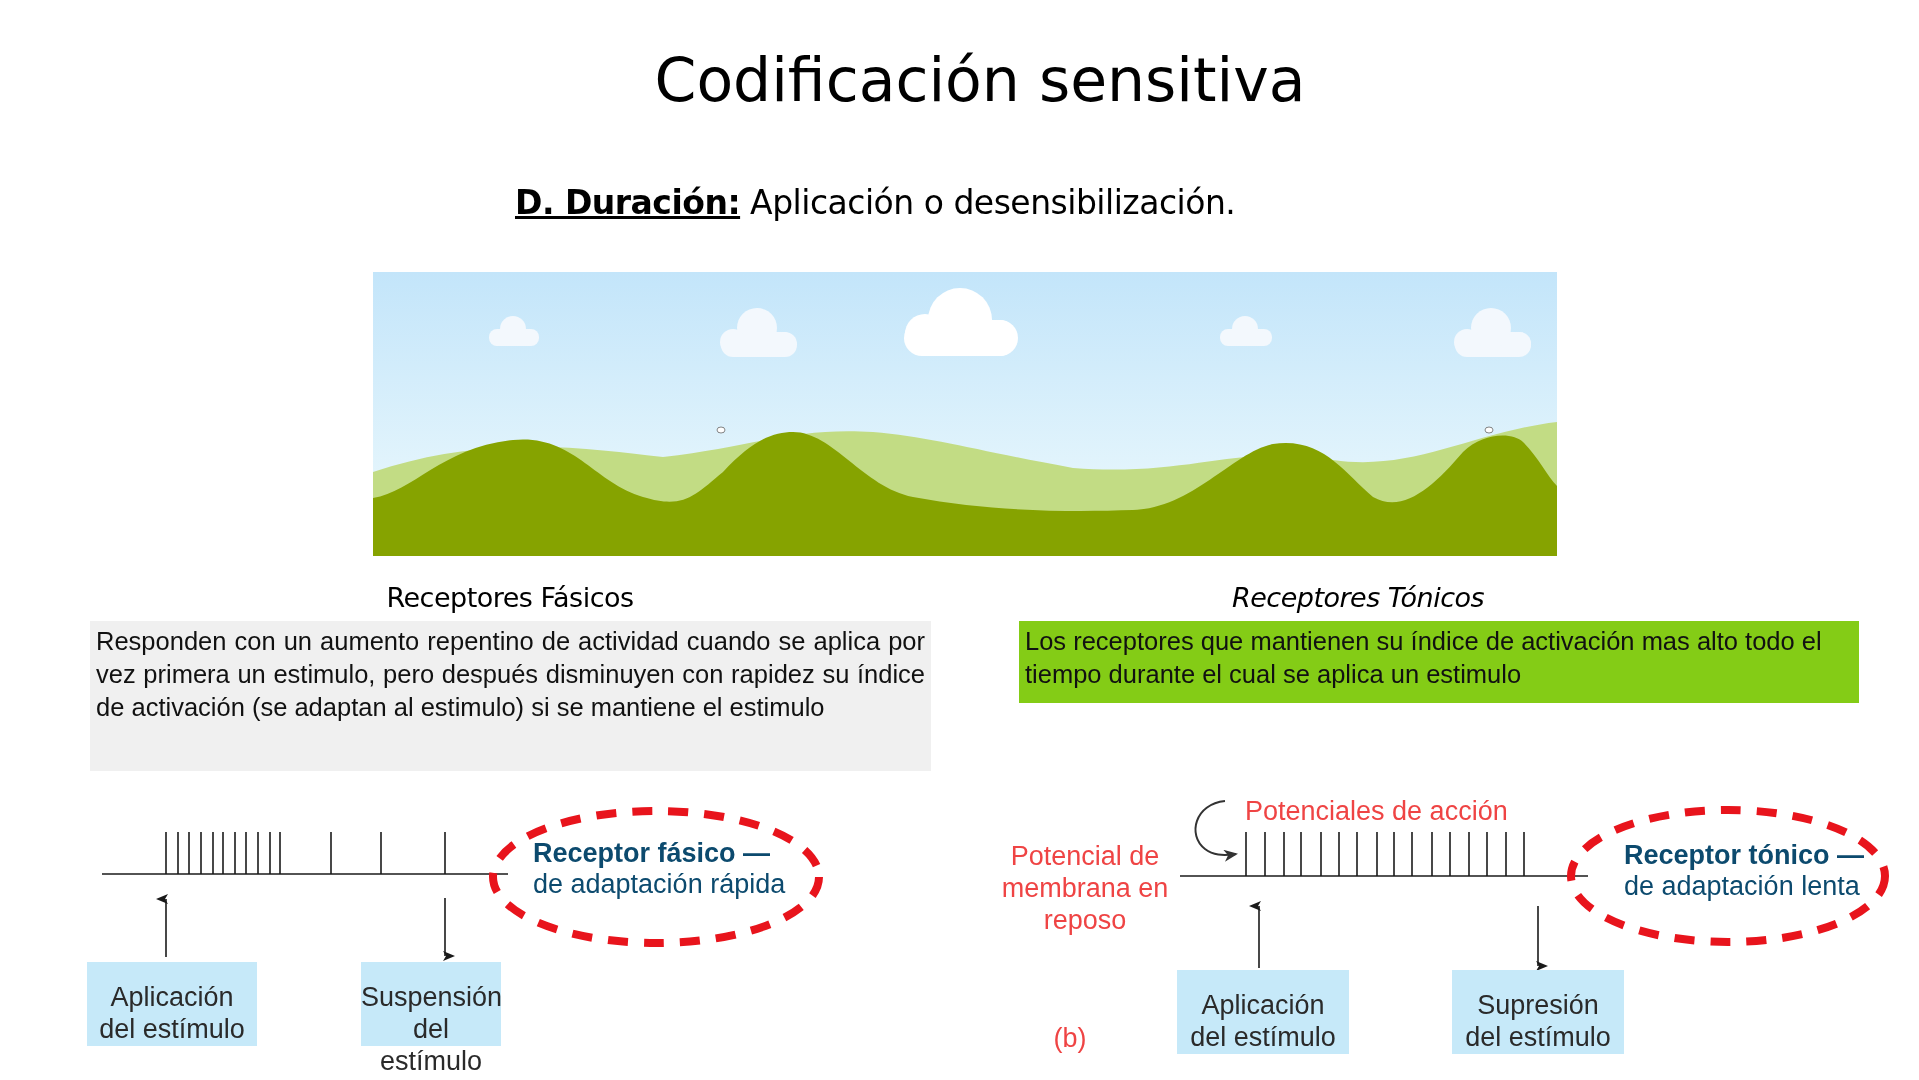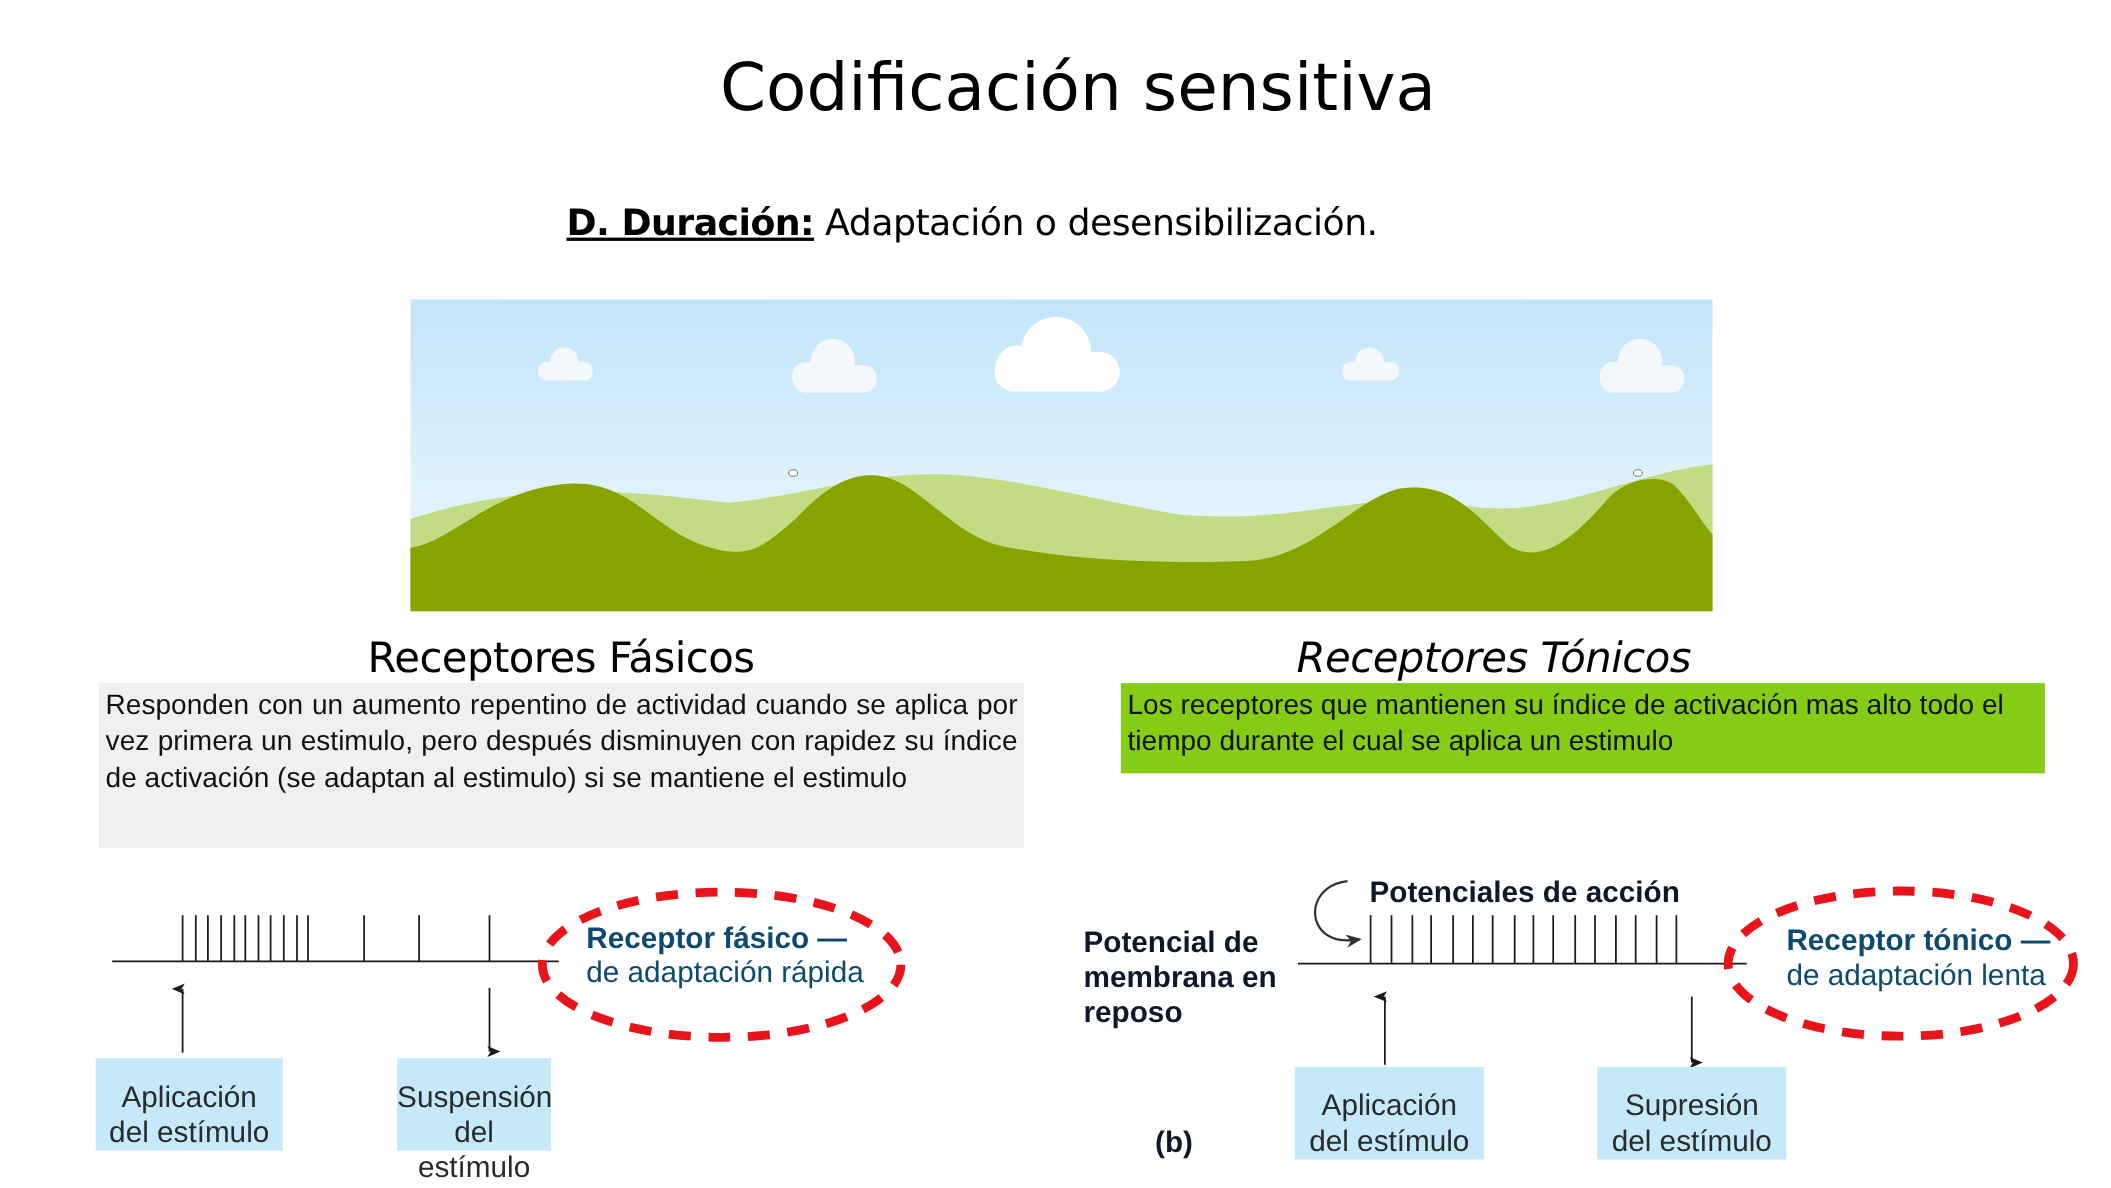--- a/index.html
+++ b/index.html
@@ -2,37 +2,37 @@
 <html><head>
 <meta charset="utf-8">
 <style>
   html, body { margin: 0; padding: 0; background: #ffffff; }
   body { width: 1919px; height: 1080px; position: relative; overflow: hidden; font-family: "Liberation Sans", sans-serif; color: #000; }
   .abs { position: absolute; }
   .title { left: 0; width: 1960px; top: 40px; text-align: center; font-family: "DejaVu Sans", sans-serif; font-size: 60px; font-weight: normal; letter-spacing: 0px; line-height: 80px; white-space: nowrap; }
   .subtitle { left: 515px; top: 178px; font-family: "DejaVu Sans", sans-serif; font-size: 33px; line-height: 50px; white-space: nowrap; letter-spacing: -0.5px; }
   .subtitle .lead { font-weight: bold; text-decoration: underline; }
   .landscape { left: 373px; top: 272px; width: 1184px; height: 284px; }
-  .heading { font-family: "DejaVu Sans", sans-serif; font-size: 38px; line-height: 40px; text-align: center; white-space: nowrap; letter-spacing: -0.5px; }
+  .heading { font-family: "DejaVu Sans", sans-serif; font-size: 27px; line-height: 40px; text-align: center; white-space: nowrap; letter-spacing: -0.5px; }
   .box { background: #f0f0f0; box-sizing: border-box; padding: 4px 6px; font-size: 25.5px; line-height: 33px; color: #111; }
   .box.justify { text-align: justify; }
   .box.right { background: #84cc16; }
   .diagram { left: 0; top: 0; width: 1919px; height: 1080px; }
   .label-box { background: #c6e9f9; box-sizing: border-box; text-align: center; font-size: 27px; line-height: 32px; color: #2a2a2a; padding-top: 19px; }
   .ellipse-text { font-size: 27px; line-height: 31px; color: #0c4a6e; white-space: nowrap; }
   .ellipse-text .strong { font-weight: bold; }
-  .center-text { text-align: left; font-size: 27px; line-height: 32px; color: #0f172a; white-space: nowrap; font-weight: bold; }
+  .center-text { text-align: center; font-size: 27px; line-height: 32px; color: #ef4444; white-space: nowrap; }
 </style>
 </head>
 <body>
 
 <div class="abs title" style="left:0;width:1960px;">Codificación sensitiva</div>
 
 <div class="abs subtitle">
-  <span class="lead">D. Duración:</span><span> Adaptación o desensibilización.</span>
+  <span class="lead">D. Duración:</span><span> Aplicación o desensibilización.</span>
 </div>
 
 <svg class="abs landscape" viewBox="0 0 1184 284" preserveAspectRatio="none">
   <defs>
     <linearGradient id="sky" x1="0" y1="0" x2="0" y2="1">
       <stop offset="0" stop-color="#c3e5fa"></stop>
       <stop offset="0.7" stop-color="#e2f4fc"></stop>
       <stop offset="1" stop-color="#f1fafd"></stop>
     </linearGradient>
   </defs>

